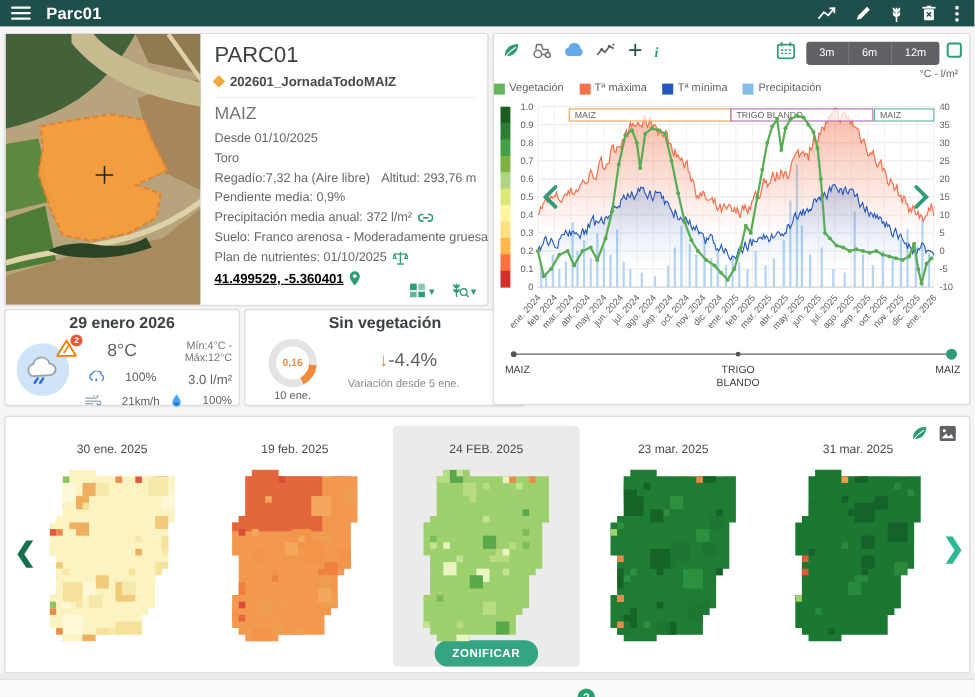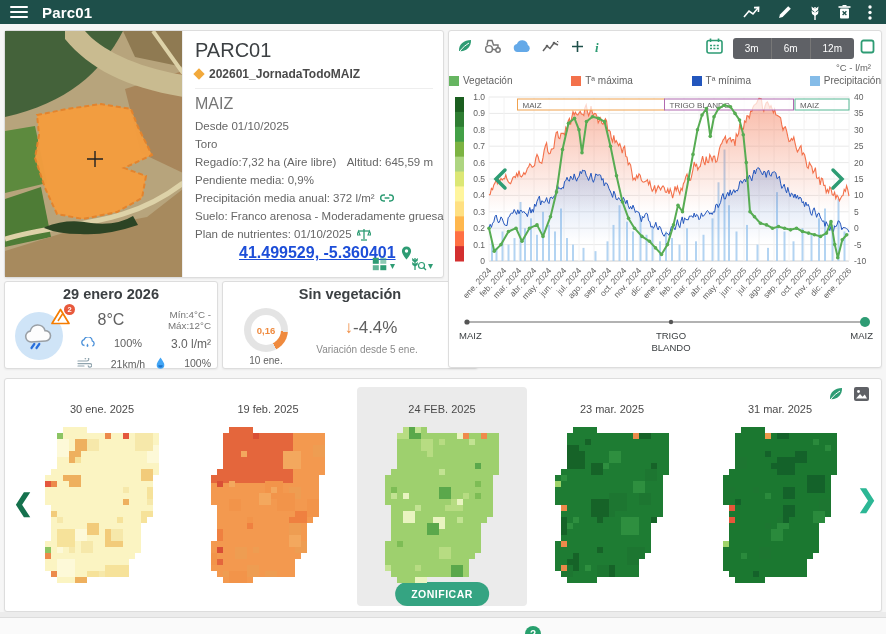--- a/index.html
+++ b/index.html
@@ -24,21 +24,21 @@
   #field-info{position:absolute;left:178px;top:0;right:0;bottom:0;padding:8px 10px 6px 12px;font-size:11.5px;color:#666;}
   #field-name{font-size:20px;color:#3c4043;font-weight:400;}
   .tag-row{display:flex;align-items:center;gap:6px;margin-top:5px;}
   .diamond{width:8px;height:8px;background:#f2a93b;transform:rotate(45deg);}
   #field-tag{font-size:12px;color:#4a4a4a;font-weight:bold;}
   #field-info hr{border:none;border-top:1px solid #eee;margin:7px 0 6px;}
   #crop-name{font-size:16px;color:#757575;margin-bottom:4px;}
   .info-row{line-height:18px;white-space:nowrap;display:flex;align-items:center;gap:5px;}
   .info-row .gap{width:10px;}
   .glink{color:var(--accent);display:inline-flex;vertical-align:middle;cursor:pointer;}
-  #coords{font-size:16px;color:#1d4ed8;text-decoration:underline;font-weight:bold;cursor:pointer;margin-left:44px;}
+  #coords{font-size:12px;color:#000000;text-decoration:underline;font-weight:bold;cursor:pointer;}
   #info-bottom-icons{position:absolute;right:10px;bottom:6px;display:flex;gap:14px;align-items:center;color:var(--accent);}
   .icon-dd{display:flex;align-items:flex-end;gap:1px;cursor:pointer;}
   .dd-caret{font-size:10px;color:var(--accent);}
 
   
   #weather-card{left:4px;top:281px;width:214px;height:88px;}
   #weather-date{text-align:center;font-size:14.5px;font-weight:bold;color:#3c4043;margin-top:4px;}
   #weather-icon-wrap{position:absolute;left:10px;top:26px;width:56px;height:54px;}
   #weather-circle{position:absolute;left:0;top:4px;width:48px;height:48px;border-radius:50%;background:#cfe4f7;display:flex;align-items:center;justify-content:center;}
   #weather-alert{position:absolute;left:36px;top:0;width:22px;height:20px;}
@@ -63,21 +63,21 @@
 
   
   #chart-card{left:448px;top:30px;width:434px;height:338px;}
   #chart-toolbar{position:absolute;left:8px;top:5px;right:6px;height:24px;display:flex;align-items:center;}
   #chart-toolbar .tgroup{display:flex;align-items:center;gap:11px;}
   #chart-toolbar .tright{margin-left:auto;display:flex;align-items:center;gap:6px;}
   .range-group{display:flex;background:var(--dark-btn);border-radius:3px;overflow:hidden;}
   .range-btn{color:#fff;font-size:10px;padding:5px 12px;border-right:1px solid #777;cursor:pointer;}
   .range-btn:last-child{border-right:none;}
   #chart-unit{position:absolute;right:10px;top:31px;font-size:9.5px;color:#616161;}
-  #chart-legend{position:absolute;left:0;right:0;top:44px;display:flex;justify-content:space-between;gap:14px;font-size:10px;color:#616161;}
+  #chart-legend{position:absolute;left:0;right:0;top:44px;display:flex;justify-content:flex-start;gap:14px;font-size:10px;color:#616161;}
   .lg-item{display:flex;align-items:center;gap:4px;cursor:pointer;}
   .lg-sq{width:10px;height:10px;display:inline-block;}
   #veg-chart{position:absolute;left:4px;top:58px;}
   #crop-slider{position:absolute;left:4px;top:282px;}
 
   
   #carousel-card{left:4px;top:378px;width:878px;height:234px;}
   #carousel-icons{position:absolute;right:12px;top:7px;display:flex;gap:10px;align-items:center;}
   #sel-tile{position:absolute;left:352px;top:8px;width:170px;height:219px;background:#ebebeb;border-radius:4px;}
   .thumb{position:absolute;top:24px;width:150px;height:200px;cursor:pointer;}
@@ -170,21 +170,21 @@
     <div id="crop-name">MAIZ</div>
     <div class="info-row">
         <span>Desde 01/10/2025</span>
       </div>
     <div class="info-row">
         <span>Toro</span>
       </div>
     <div class="info-row">
       <span>Regadío:7,32 ha (Aire libre)</span>
       <span class="gap"></span>
-      <span>Altitud: 645,59 m</span>
+      <span>Altitud: 293,76 m</span>
     </div>
     <div class="info-row">
         <span>Pendiente media: 0,9%</span>
       </div>
     <div class="info-row">
       <span>Precipitación media anual: 372 l/m²</span>
       <span class="glink">
           <svg width="14" height="10" viewBox="0 0 14 10">
             <path d="M5 2H3.6a3 3 0 000 6H5" fill="none" stroke="#2e9c74" stroke-width="1.5"></path>
             <path d="M9 2h1.4a3 3 0 010 6H9" fill="none" stroke="#2e9c74" stroke-width="1.5"></path>

